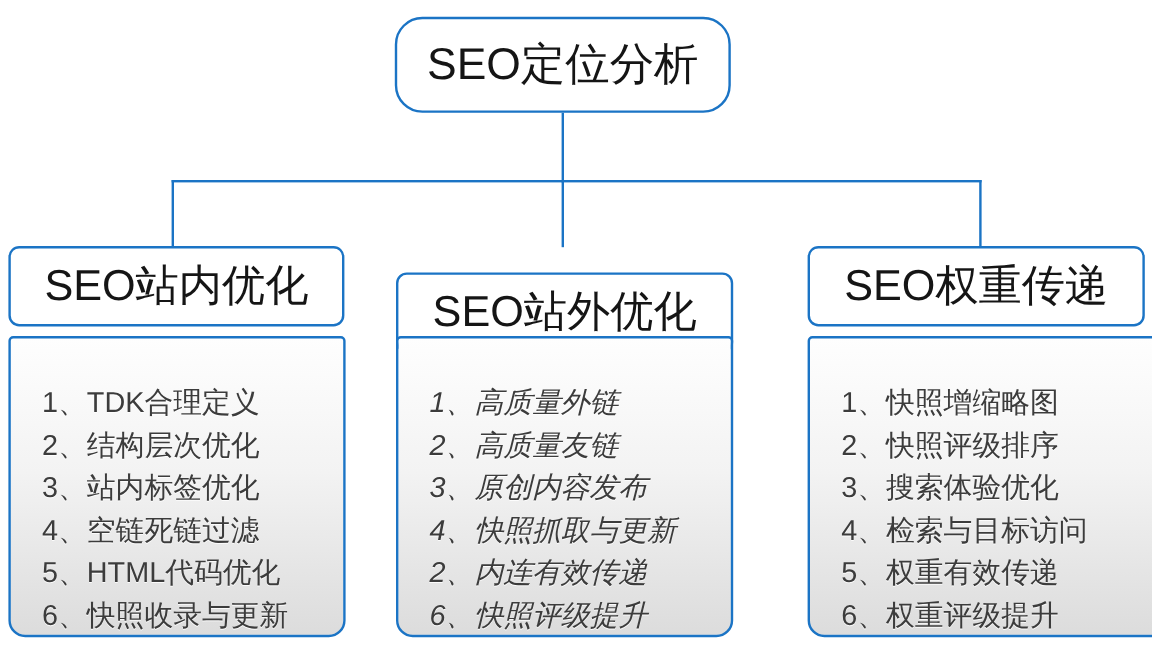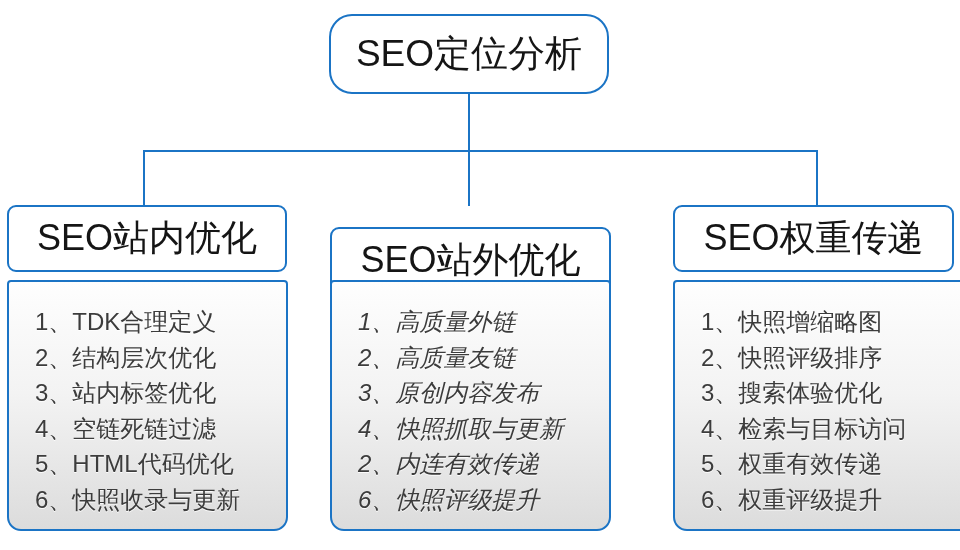--- a/index.html
+++ b/index.html
@@ -18,21 +18,21 @@
   .root-node{left:329px;top:14px;width:280px;height:80px;font-size:37px;border-radius:23px;}
   .hdr{top:205px;height:67px;font-size:36px;}
   .hdr.b0{left:7px;width:280px;}
   .hdr.b1{left:330px;width:281px;margin-top:22px;}
   .hdr.b2{left:673px;width:281px;}
   .listbox{
     position:absolute;top:280px;height:251px;box-sizing:border-box;
     border:2px solid var(--line-blue,#1b74c5);
     border-radius:4px 4px 14px 14px;
     background:linear-gradient(180deg,#fefefe 0%,#f3f3f3 45%,#dcdcdc 100%);
-    padding:22px 0 0 26px;
+    padding:36px 0 0 26px;
   }
   .listbox.b0{left:7px;width:281px;}
   .listbox.b1{left:330px;width:281px;font-style:italic;}
   .listbox.b2{left:673px;width:309px;}
   .li{
     font-size:24px;line-height:35.5px;color:#3c3c3c;
     text-shadow:0 1px 0 rgba(255,255,255,0.85);
     white-space:nowrap;
   }
   

